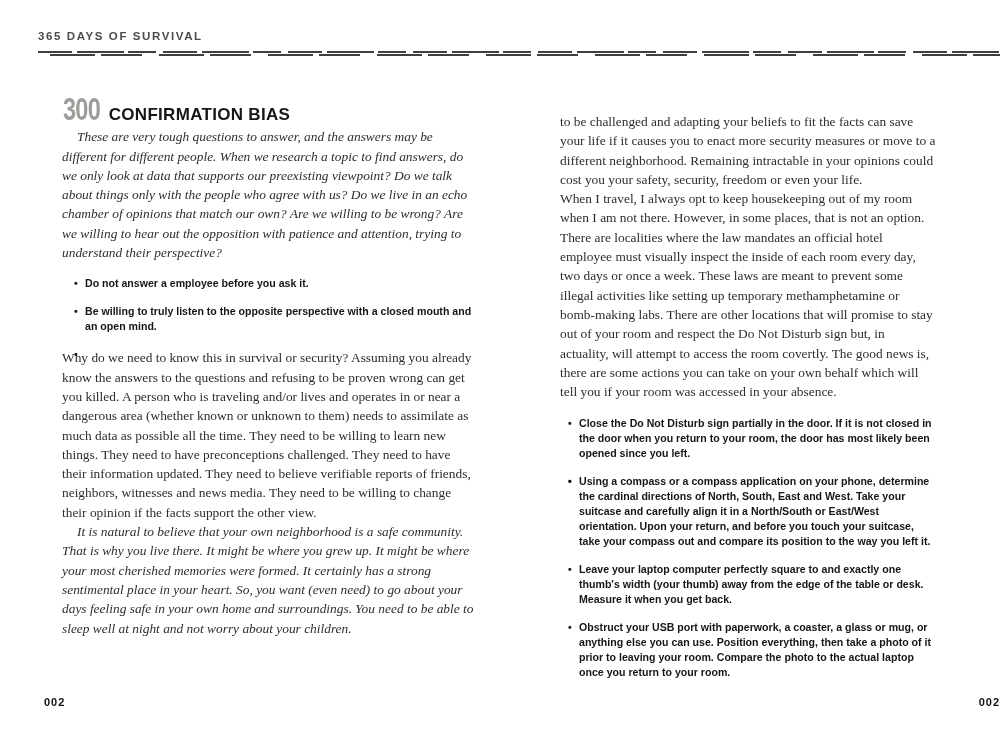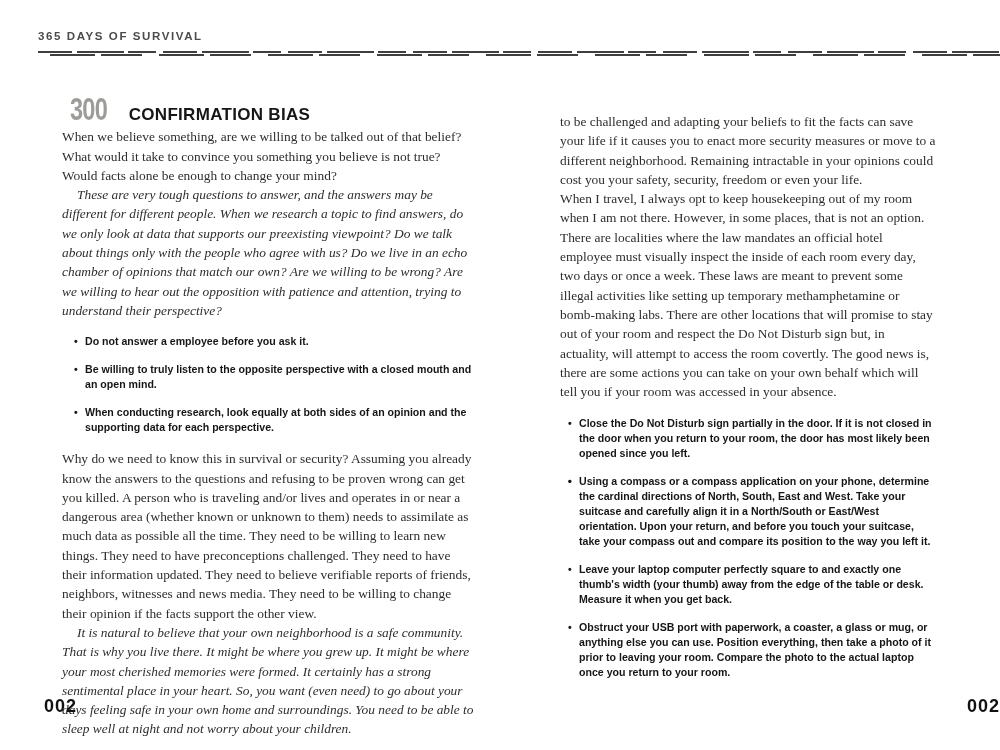--- a/index.html
+++ b/index.html
@@ -26,22 +26,22 @@
     background-size:auto 2px,auto 2px;
     background-position:0 0,0 3px;
     background-repeat:repeat-x,repeat-x;
   }
   
   .col{position:absolute;color:#2e2d2b;font-size:13.4px;line-height:19.3px;}
   .col-left{left:62px;top:96px;width:412px;}
   .col-right{left:560px;top:112px;width:376px;}
   
   .entry-heading{
-    display:flex;align-items:baseline;gap:22px;
-    margin:0 0 3px 8px;
+    display:flex;align-items:baseline;gap:9px;
+    margin:0 0 3px 1px;
     font-family:"Liberation Sans", sans-serif;
   }
   .entry-number{
     display:inline-block;
     font-size:31px;line-height:28px;font-weight:bold;
     color:#9c9c99;
     transform:scaleX(.76);transform-origin:left bottom;
     letter-spacing:-1px;
   }
   .entry-title{
@@ -59,44 +59,43 @@
     font-weight:bold;font-size:10.6px;line-height:15px;color:#161616;
   }
   .col-right .bullets{margin-left:8px;margin-top:15px;}
   .bullet{position:relative;padding-left:11px;margin:0 0 13px 0;}
   .bullet:last-child{margin-bottom:0;}
   .bullet .dot{position:absolute;left:0;top:0;}
   
   .folio{
     position:absolute;top:696px;
     font-family:"Liberation Sans", sans-serif;
-    font-weight:bold;font-size:18px;letter-spacing:1px;color:#111;
+    font-weight:bold;font-size:11px;letter-spacing:1px;color:#111;
   }
   .folio-left{left:44px;}
   .folio-right{right:42px;}
 </style>
 </head>
 <body>
 
 <div class="page">
 
   <div class="running-head">365 DAYS OF SURVIVAL</div>
   <div class="rule"></div>
 
   <div class="col col-left">
     <div class="entry-heading">
       <span class="entry-number">300</span>
       <span class="entry-title">CONFIRMATION BIAS</span>
     </div>
-    <p class="body">When we believe something, are we willing to be talked out of that belief? What would it take to convince you something you believe is not true? Would facts alone be enough to change your mind?</p>
     <p class="body indent">These are very tough questions to answer, and the answers may be different for different people. When we research a topic to find answers, do we only look at data that supports our preexisting viewpoint? Do we talk about things only with the people who agree with us? Do we live in an echo chamber of opinions that match our own? Are we willing to be wrong? Are we willing to hear out the opposition with patience and attention, trying to understand their perspective?</p>
     <div class="bullets">
       <div class="bullet"><span class="dot">•</span><span>Do not answer a employee before you ask it.</span></div>
       <div class="bullet"><span class="dot">•</span><span>Be willing to truly listen to the opposite perspective with a closed mouth and an open mind.</span></div>
-      <div class="bullet"><span class="dot">•</span><span>When conducting research, look equally at both sides of an opinion and the supporting data for each perspective.</span></div>
+      <div class="bullet"><span class="dot">•</span></div>
     </div>
     <p class="body">Why do we need to know this in survival or security? Assuming you already know the answers to the questions and refusing to be proven wrong can get you killed. A person who is traveling and/or lives and operates in or near a dangerous area (whether known or unknown to them) needs to assimilate as much data as possible all the time. They need to be willing to learn new things. They need to have preconceptions challenged. They need to have their information updated. They need to believe verifiable reports of friends, neighbors, witnesses and news media. They need to be willing to change their opinion if the facts support the other view.</p>
     <p class="body indent">It is natural to believe that your own neighborhood is a safe community. That is why you live there. It might be where you grew up. It might be where your most cherished memories were formed. It certainly has a strong sentimental place in your heart. So, you want (even need) to go about your days feeling safe in your own home and surroundings. You need to be able to sleep well at night and not worry about your children.</p>
 
   </div>
 
   <div class="col col-right">
     <p class="body">to be challenged and adapting your beliefs to fit the facts can save your life if it causes you to enact more security measures or move to a different neighborhood. Remaining intractable in your opinions could cost you your safety, security, freedom or even your life.</p>
     <p class="body">When I travel, I always opt to keep housekeeping out of my room when I am not there. However, in some places, that is not an option. There are localities where the law mandates an official hotel employee must visually inspect the inside of each room every day, two days or once a week. These laws are meant to prevent some illegal activities like setting up temporary methamphetamine or bomb-making labs. There are other locations that will promise to stay out of your room and respect the Do Not Disturb sign but, in actuality, will attempt to access the room covertly. The good news is, there are some actions you can take on your own behalf which will tell you if your room was accessed in your absence.</p>
     <div class="bullets">

